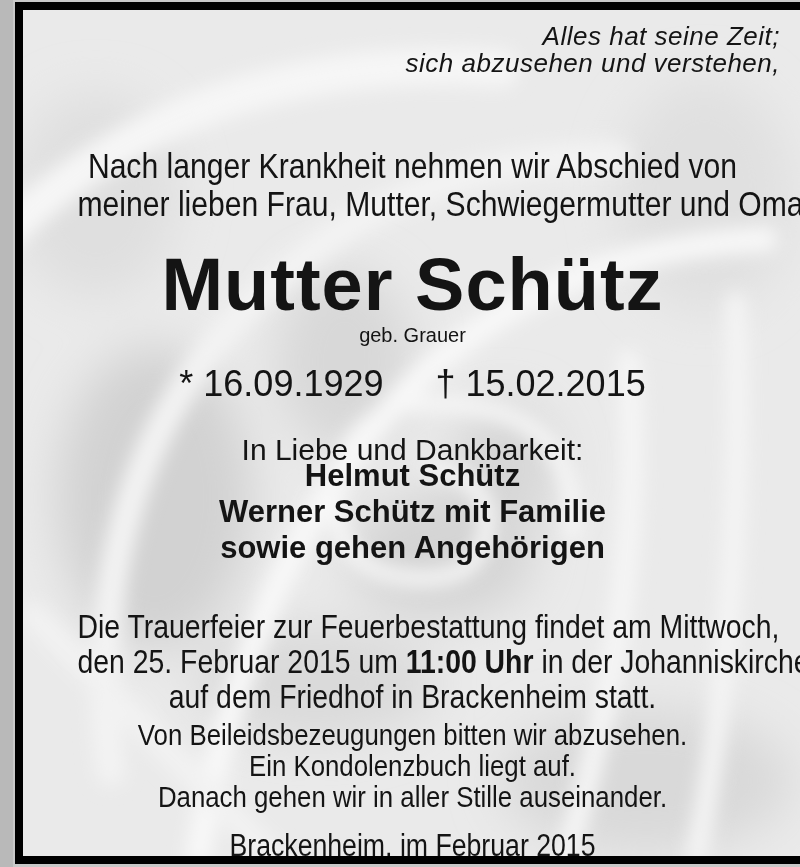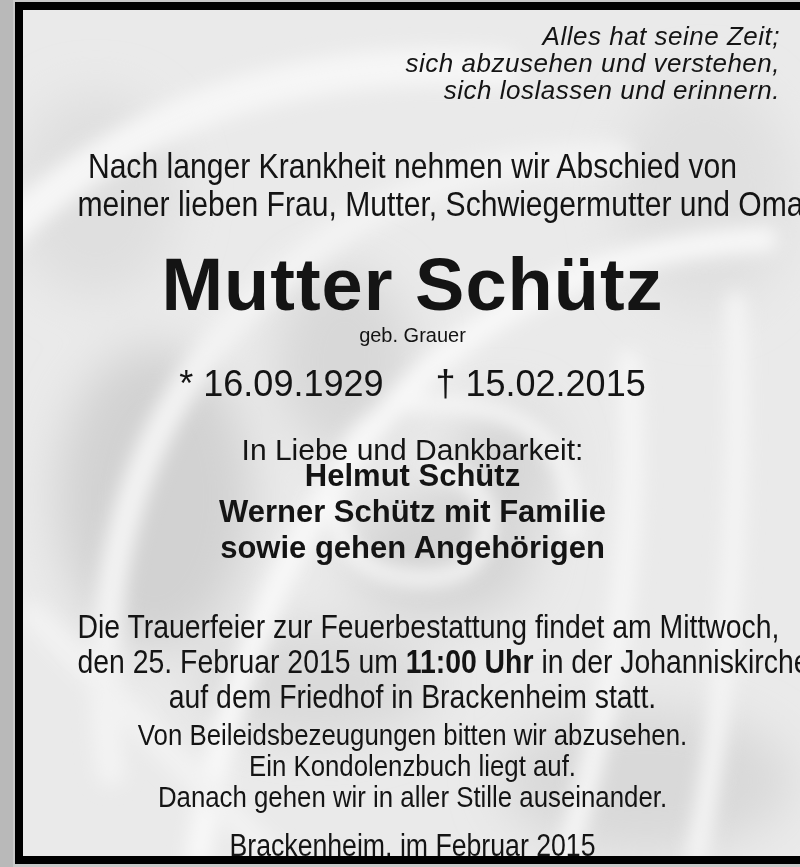--- a/index.html
+++ b/index.html
@@ -93,21 +93,20 @@
         <path d="M 692,866 Q 742,600 732,300" stroke="#f4f4f4" stroke-width="22"></path>
         <path d="M 10,620 Q 120,730 255,866" stroke="#f2f2f2" stroke-width="26"></path>
       </g>
     </svg>
 
     <div class="content">
 
       <div class="poem">
         <div>Alles hat seine Zeit;</div>
         <div>sich abzusehen und verstehen,</div>
-        <div>sich loslassen und erinnern.</div>
       </div>
 
       <div class="block intro condensed">
         <div>Nach langer Krankheit nehmen wir Abschied von</div>
         <div>meiner lieben Frau, Mutter, Schwiegermutter und Oma</div>
       </div>
 
       <h1 class="block name">Mutter Schütz</h1>
 
       <div class="block maiden">geb. Grauer</div>

